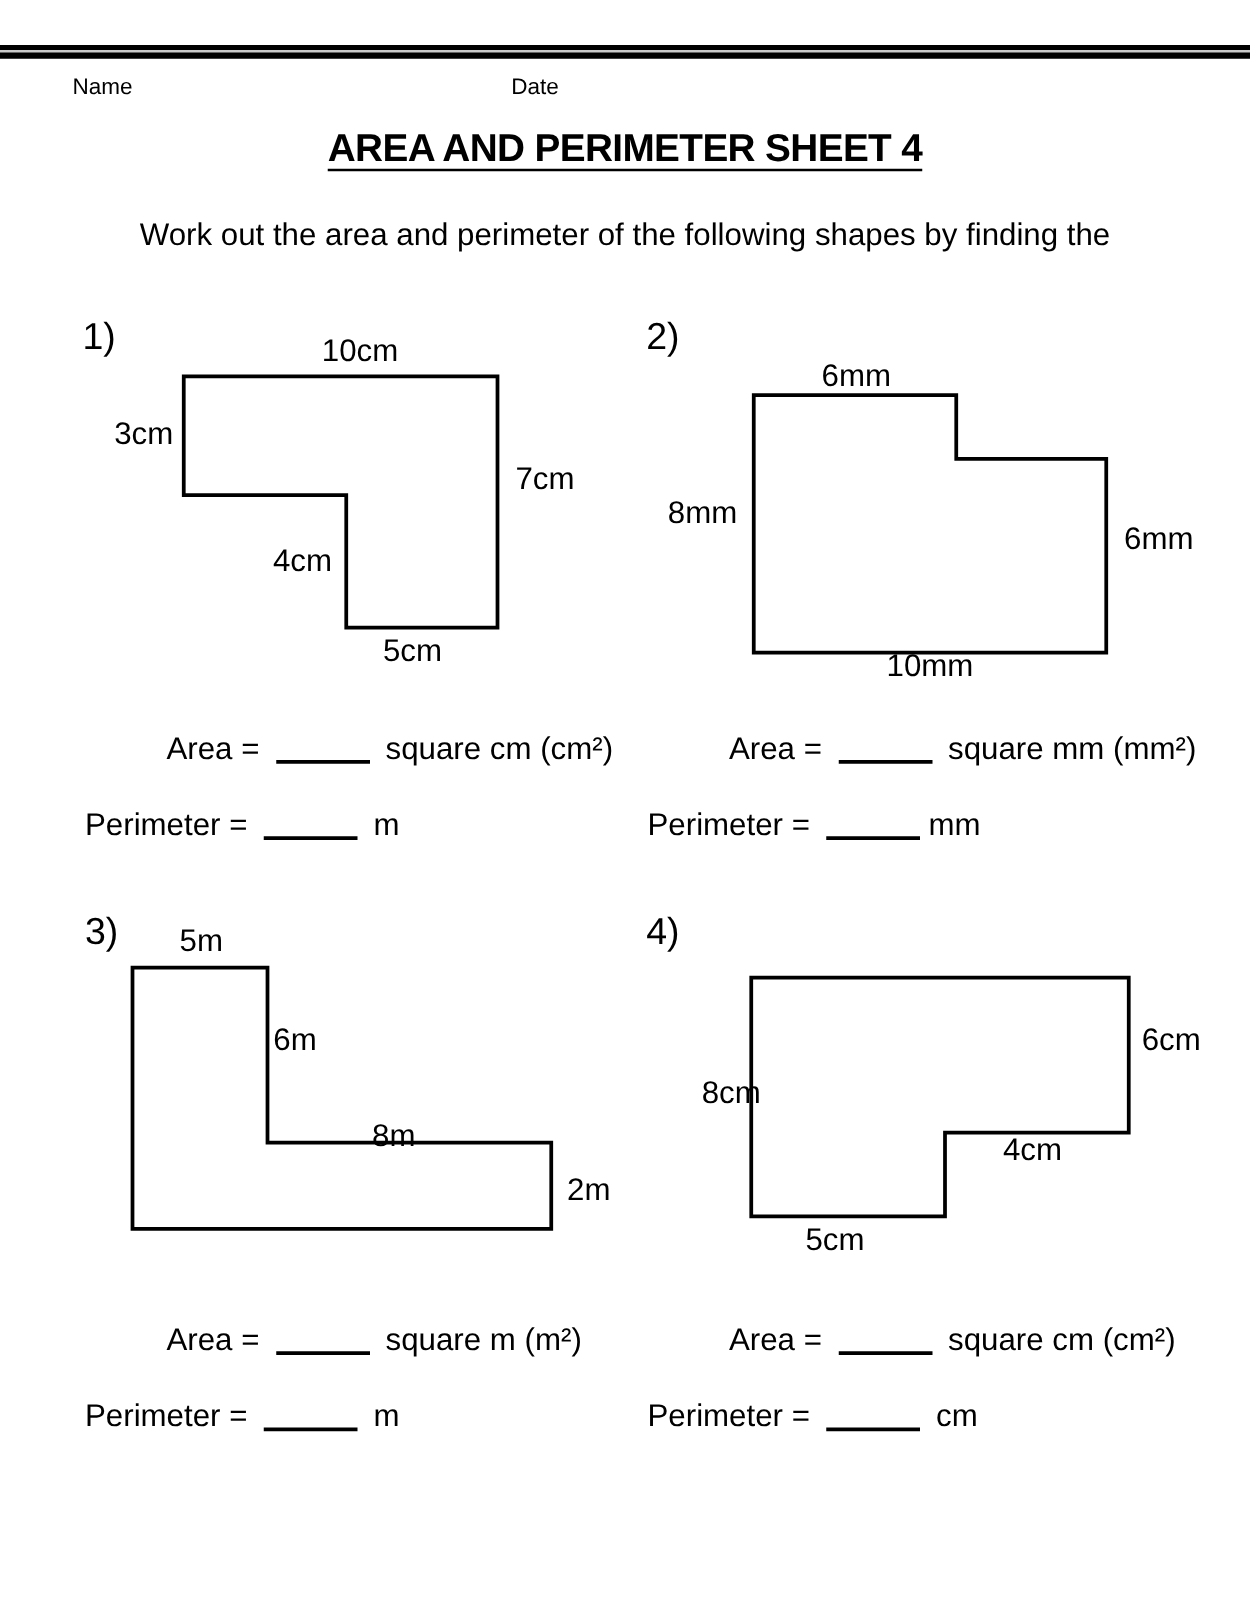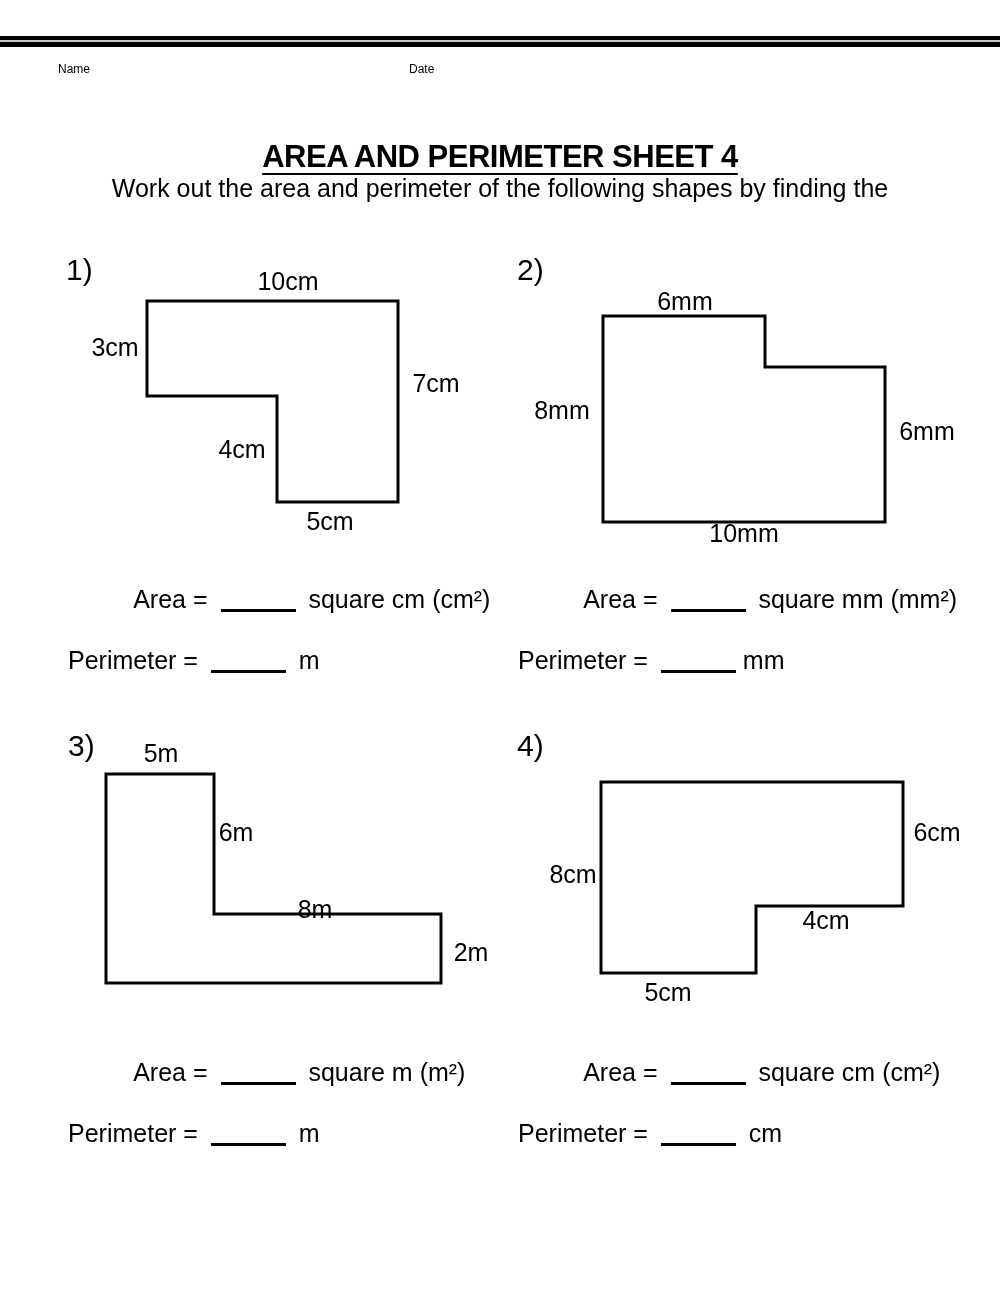--- a/index.html
+++ b/index.html
@@ -2,25 +2,25 @@
 <html><head>
 <meta charset="utf-8">
 <style>
   html,body{margin:0;padding:0;background:#fff;}
   #page{
     position:relative;width:1000px;height:1294px;background:#fff;color:#000;
     font-family:"Liberation Sans",sans-serif;overflow:hidden;
   }
   .top-rule{position:absolute;left:0;top:36px;width:1000px;height:11px;background:#000;}
   .top-rule-inner{position:absolute;left:0;top:4px;width:100%;height:2px;background:#c9c9c9;}
-  .meta{position:absolute;font-size:12px;line-height:20px;}
+  .meta{position:absolute;font-size:18px;line-height:20px;}
   .title{
     position:absolute;left:0;top:101px;width:100%;text-align:center;
     font-size:31px;font-weight:600;letter-spacing:-0.5px;
-    text-decoration:underline;text-decoration-thickness:2px;text-underline-offset:6px;margin-top:38px;
+    text-decoration:underline;text-decoration-thickness:2px;text-underline-offset:6px;
   }
   .instructions{position:absolute;left:0;top:168px;width:100%;text-align:center;font-size:25px;line-height:41px;}
   .shapes{position:absolute;left:0;top:0;width:1000px;height:1294px;}
   .shape{fill:#ffffff;stroke:#000000;stroke-width:3;}
   .pnum{position:absolute;font-size:30px;line-height:32px;}
   .side-label{position:absolute;font-size:25px;line-height:26px;white-space:nowrap;transform:translate(-50%,-50%);}
   .row{position:absolute;font-size:25px;line-height:30px;white-space:nowrap;text-align:right;}
   .alabel{display:inline-block;width:118px;}
   .blank{
     display:inline-block;width:75px;height:14px;margin:0 6px;
@@ -106,21 +106,21 @@
     <div class="row" style="left:68px;top:1118px">
       <span>Perimeter =</span>
       <span class="blank"></span>
       <span>m</span>
     </div>
   </section>
 
   <section>
     <span class="pnum" style="left:517px;top:730px">4)</span>
     <span class="side-label" style="left:937px;top:832px">6cm</span>
-    <span class="side-label" style="left:573px;top:874px">8cm</span>
+    <span class="side-label" style="left:585px;top:874px">8cm</span>
     <span class="side-label" style="left:826px;top:920px">4cm</span>
     <span class="side-label" style="left:668px;top:992px">5cm</span>
     <div class="row" style="left:518px;top:1057px">
       <span class="alabel">Area</span>
       <span>=</span>
       <span class="blank"></span>
       <span>square cm (cm²)</span>
     </div>
     <div class="row" style="left:518px;top:1118px">
       <span>Perimeter =</span>

